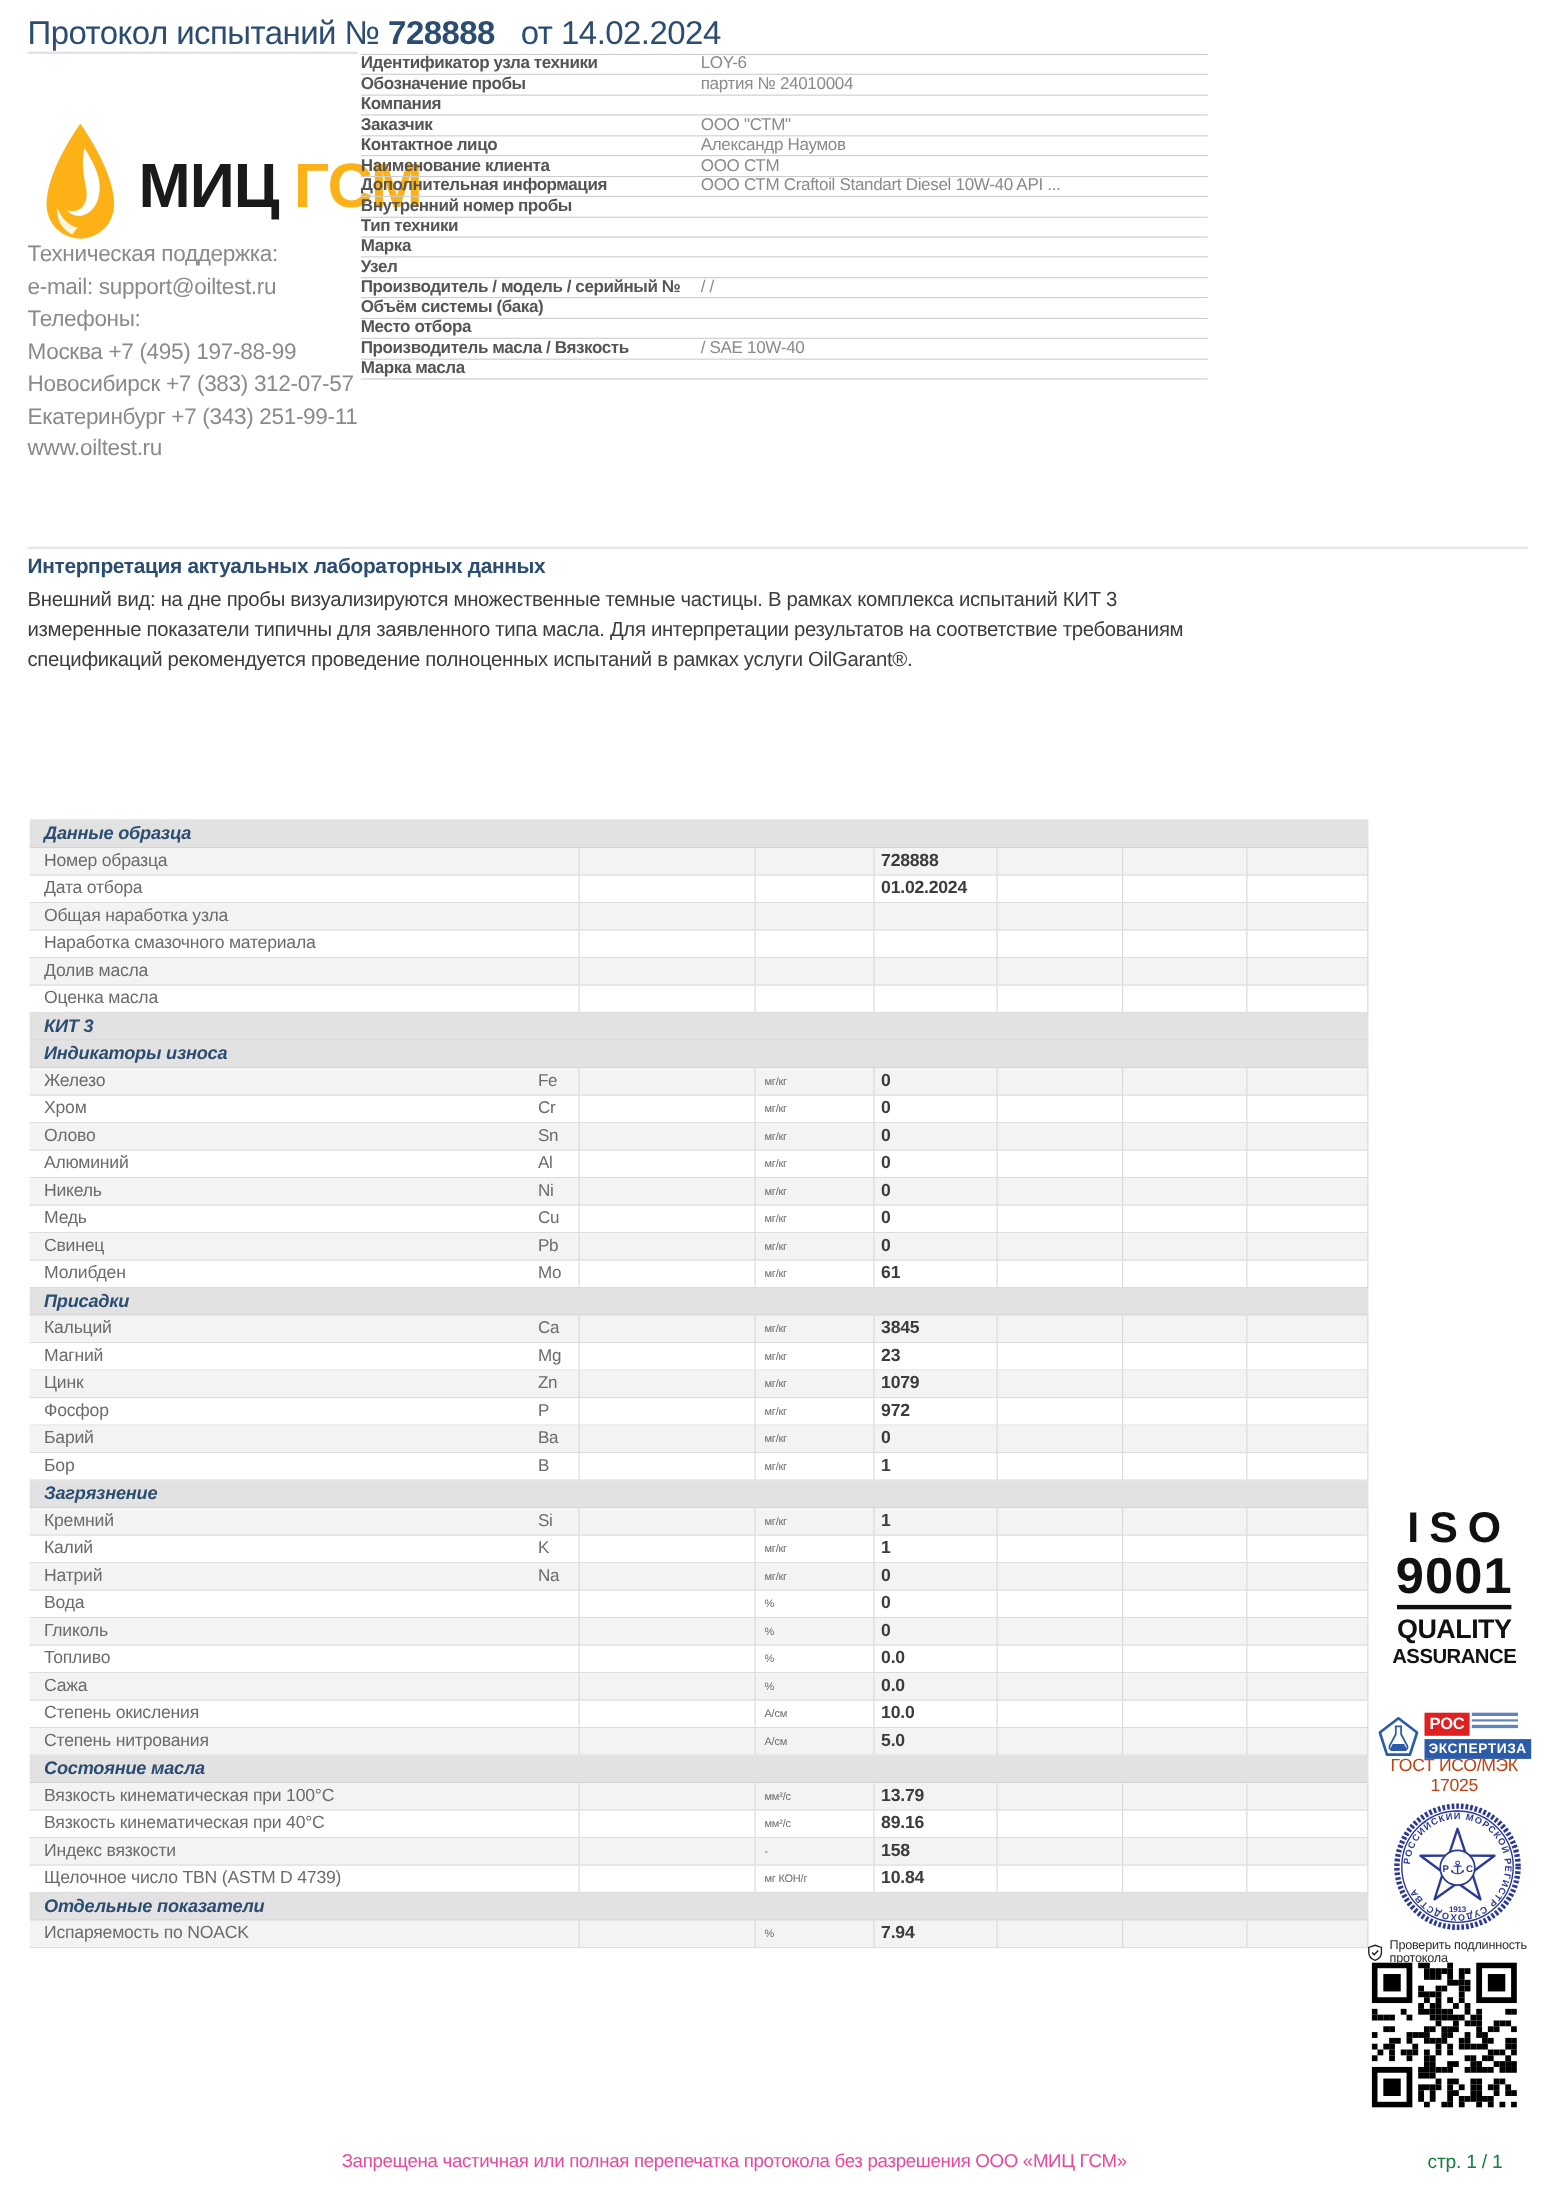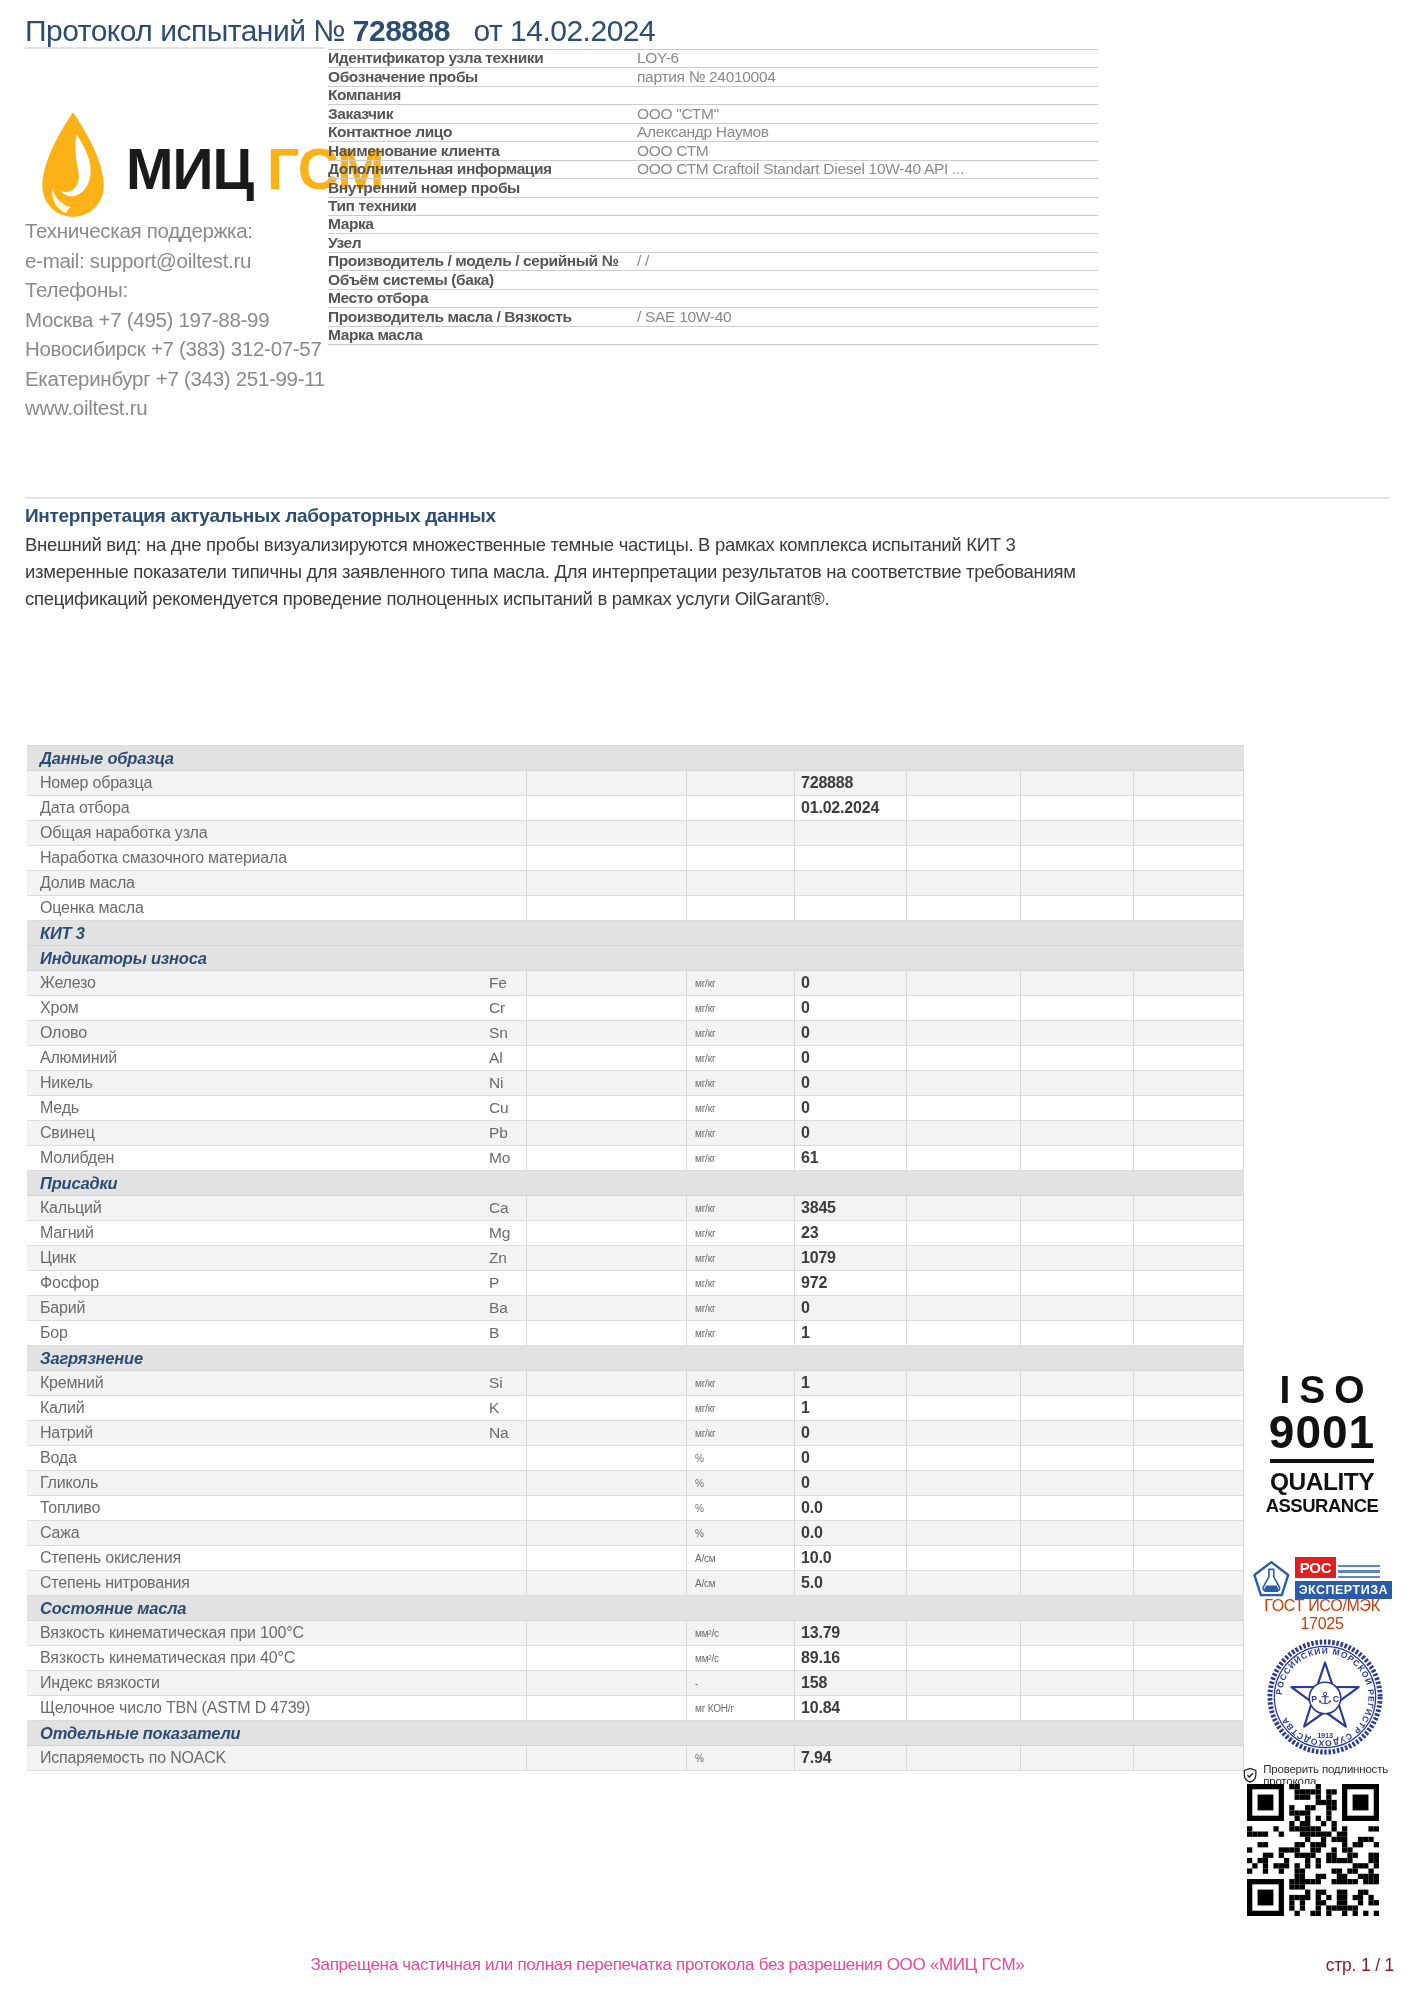--- a/index.html
+++ b/index.html
@@ -45,37 +45,37 @@
   .iso { position:absolute; left:1246px; top:1370px; width:152px; text-align:center; color:#111; }
   .iso .l1 { font-size:39px; font-weight:700; letter-spacing:9px; text-indent:9px; line-height:40px; }
   .iso .l2 { font-size:46px; font-weight:800; letter-spacing:1px; line-height:44px; }
   .iso .rule { width:104px; height:4px; background:#111; margin:5px auto 6px; }
   .iso .l3 { font-size:24.5px; font-weight:700; letter-spacing:-0.5px; line-height:26px; }
   .iso .l4 { font-size:18.5px; font-weight:700; letter-spacing:-0.5px; line-height:22px; }
 
   .ros { position:absolute; left:1252px; top:1555px; width:140px; }
   .ros-top { display:flex; align-items:flex-start; }
   .ros-boxes { margin-left:4px; margin-top:2px; }
-  .ros-r1 { display:flex; align-items:flex-end; }
+  .ros-r1 { display:flex; align-items:flex-start; }
   .ros-red { background:var(--red); color:#fff; font-weight:800; font-size:15px; padding:2px 5px; line-height:17px; }
   .ros-tiny { margin-left:2px; display:flex; flex-direction:column; justify-content:center; gap:3px; }
   .ros-tiny i { display:block; width:42px; height:2.5px; background:var(--blue); opacity:.75; }
   .ros-blue { margin-top:3px; background:var(--blue); color:#fff; font-weight:700; font-size:12.5px; text-align:center; padding:2px 4px; letter-spacing:0.5px; }
   .gost { position:absolute; left:1246px; top:1597px; width:152px; text-align:center; font-size:16px; color:#c2410c; line-height:18px; letter-spacing:-0.3px; }
 
   .stamp { position:absolute; left:1266px; top:1638px; width:118px; height:118px; }
 
   .verify { position:absolute; left:1243px; top:1763px; display:flex; align-items:center; }
   .verify-label { margin-left:6px; font-size:11.5px; color:#2d2d2d; letter-spacing:-0.2px; }
 
   .qr { position:absolute; left:1247px; top:1784px; width:132px; height:132px; }
 
   
   .footer-note { position:absolute; left:25px; top:1955px; width:1285px; text-align:center; font-size:17px; color:#ec4899; letter-spacing:-0.3px; }
-  .footer-page { position:absolute; right:20px; top:1955px; font-size:17.5px; color:#7f1d1d; }
+  .footer-page { position:absolute; right:48px; top:1955px; font-size:17.5px; color:#15803d; }
 </style>
 </head>
 <body>
 
 <div class="page" style="--navy: #2c4d72; --yellow: #fcb216; --red: #e02020; --blue: #2a5caa;">
 
   <div class="title">
     <span>Протокол испытаний №</span>
     <b>728888</b>
     <span>&nbsp;</span>

